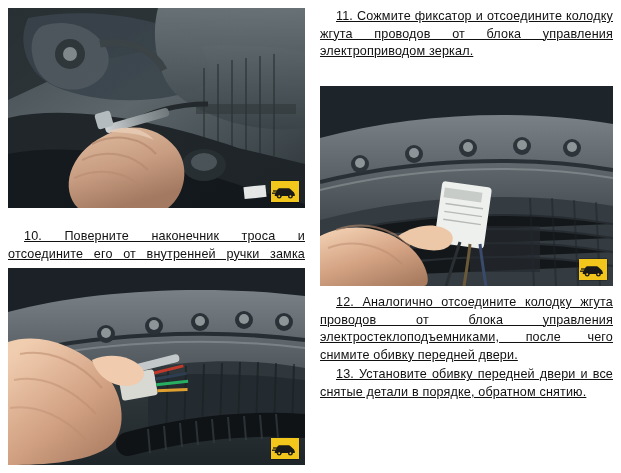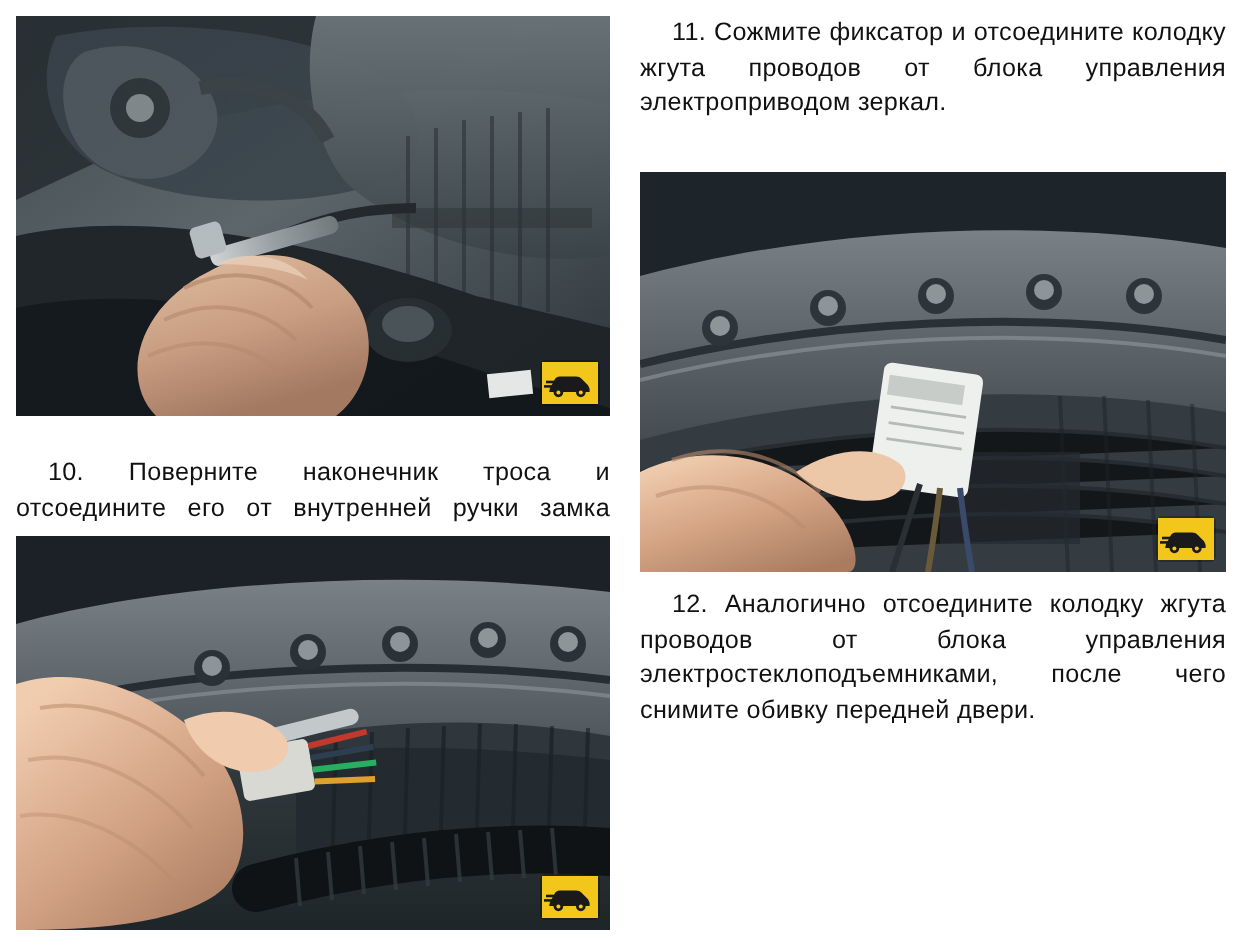--- a/index.html
+++ b/index.html
@@ -43,20 +43,21 @@
     position: absolute;
     font-size: 12.6px;
     line-height: 17.5px;
     color: #111111;
     text-align: justify;
     text-justify: inter-word;
     letter-spacing: 0.15px;
   }
   .textblock p {
     margin: 0;
+    text-decoration: underline;
   }
   .textblock p.indent {
     text-indent: 16px;
   }
   .caption-center {
     text-align: justify;
   }
 
   
   #photo-door-handle {
@@ -365,15 +366,16 @@
         <circle cx="8.2" cy="15.2" r="1" fill="#f2c61a"></circle>
         <circle cx="19.4" cy="15.2" r="1" fill="#f2c61a"></circle>
         <path d="M2 10 L9 10" stroke="#1a1a1a" stroke-width="1.3"></path>
         <path d="M1 12.2 L7 12.2" stroke="#1a1a1a" stroke-width="1.3"></path>
       </svg>
     </div>
   </div>
 
   <div class="textblock" id="text-step-12-13" style="left:320px; top:294px; width:293px;">
     <p class="indent">12. Аналогично отсоедините колодку жгута проводов от блока управления электростеклоподъемниками, после чего снимите обивку передней двери.</p>
+    <p class="indent" style="margin-top:2px;">13. Установите обивку передней двери и все снятые детали в порядке, обратном снятию.</p>
   </div>
 
 </div>
 
 </body></html>

